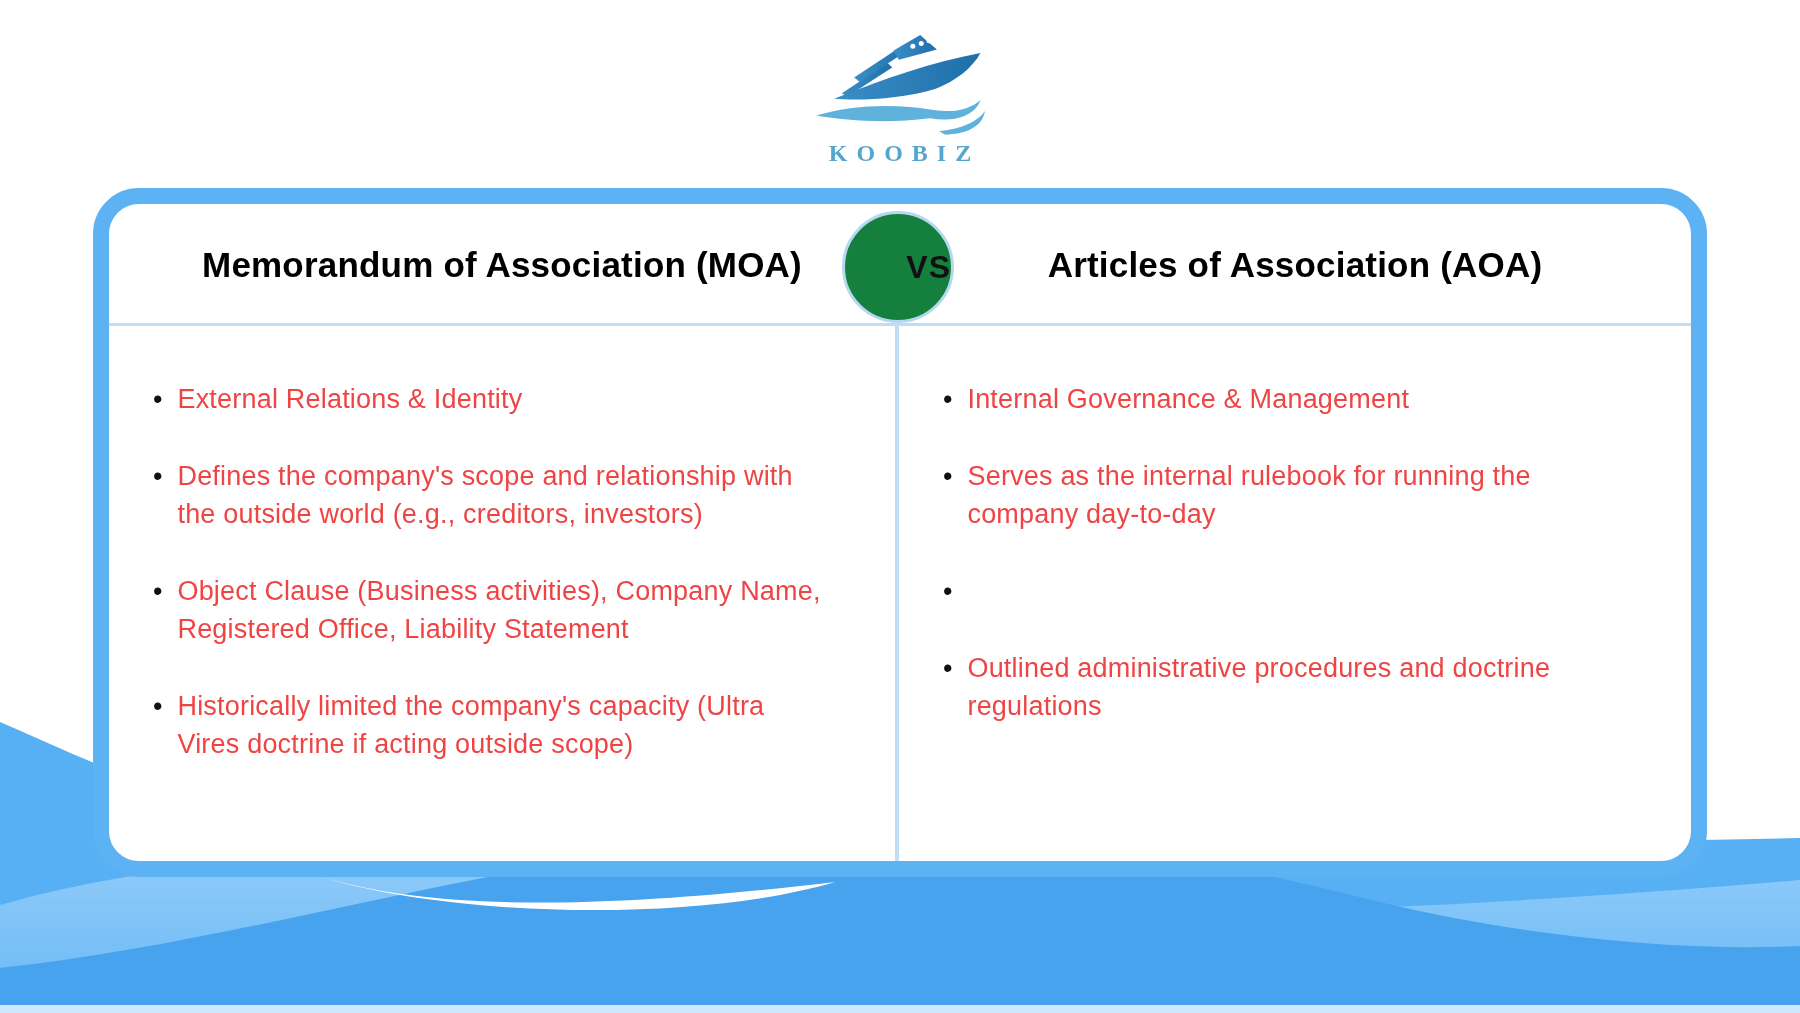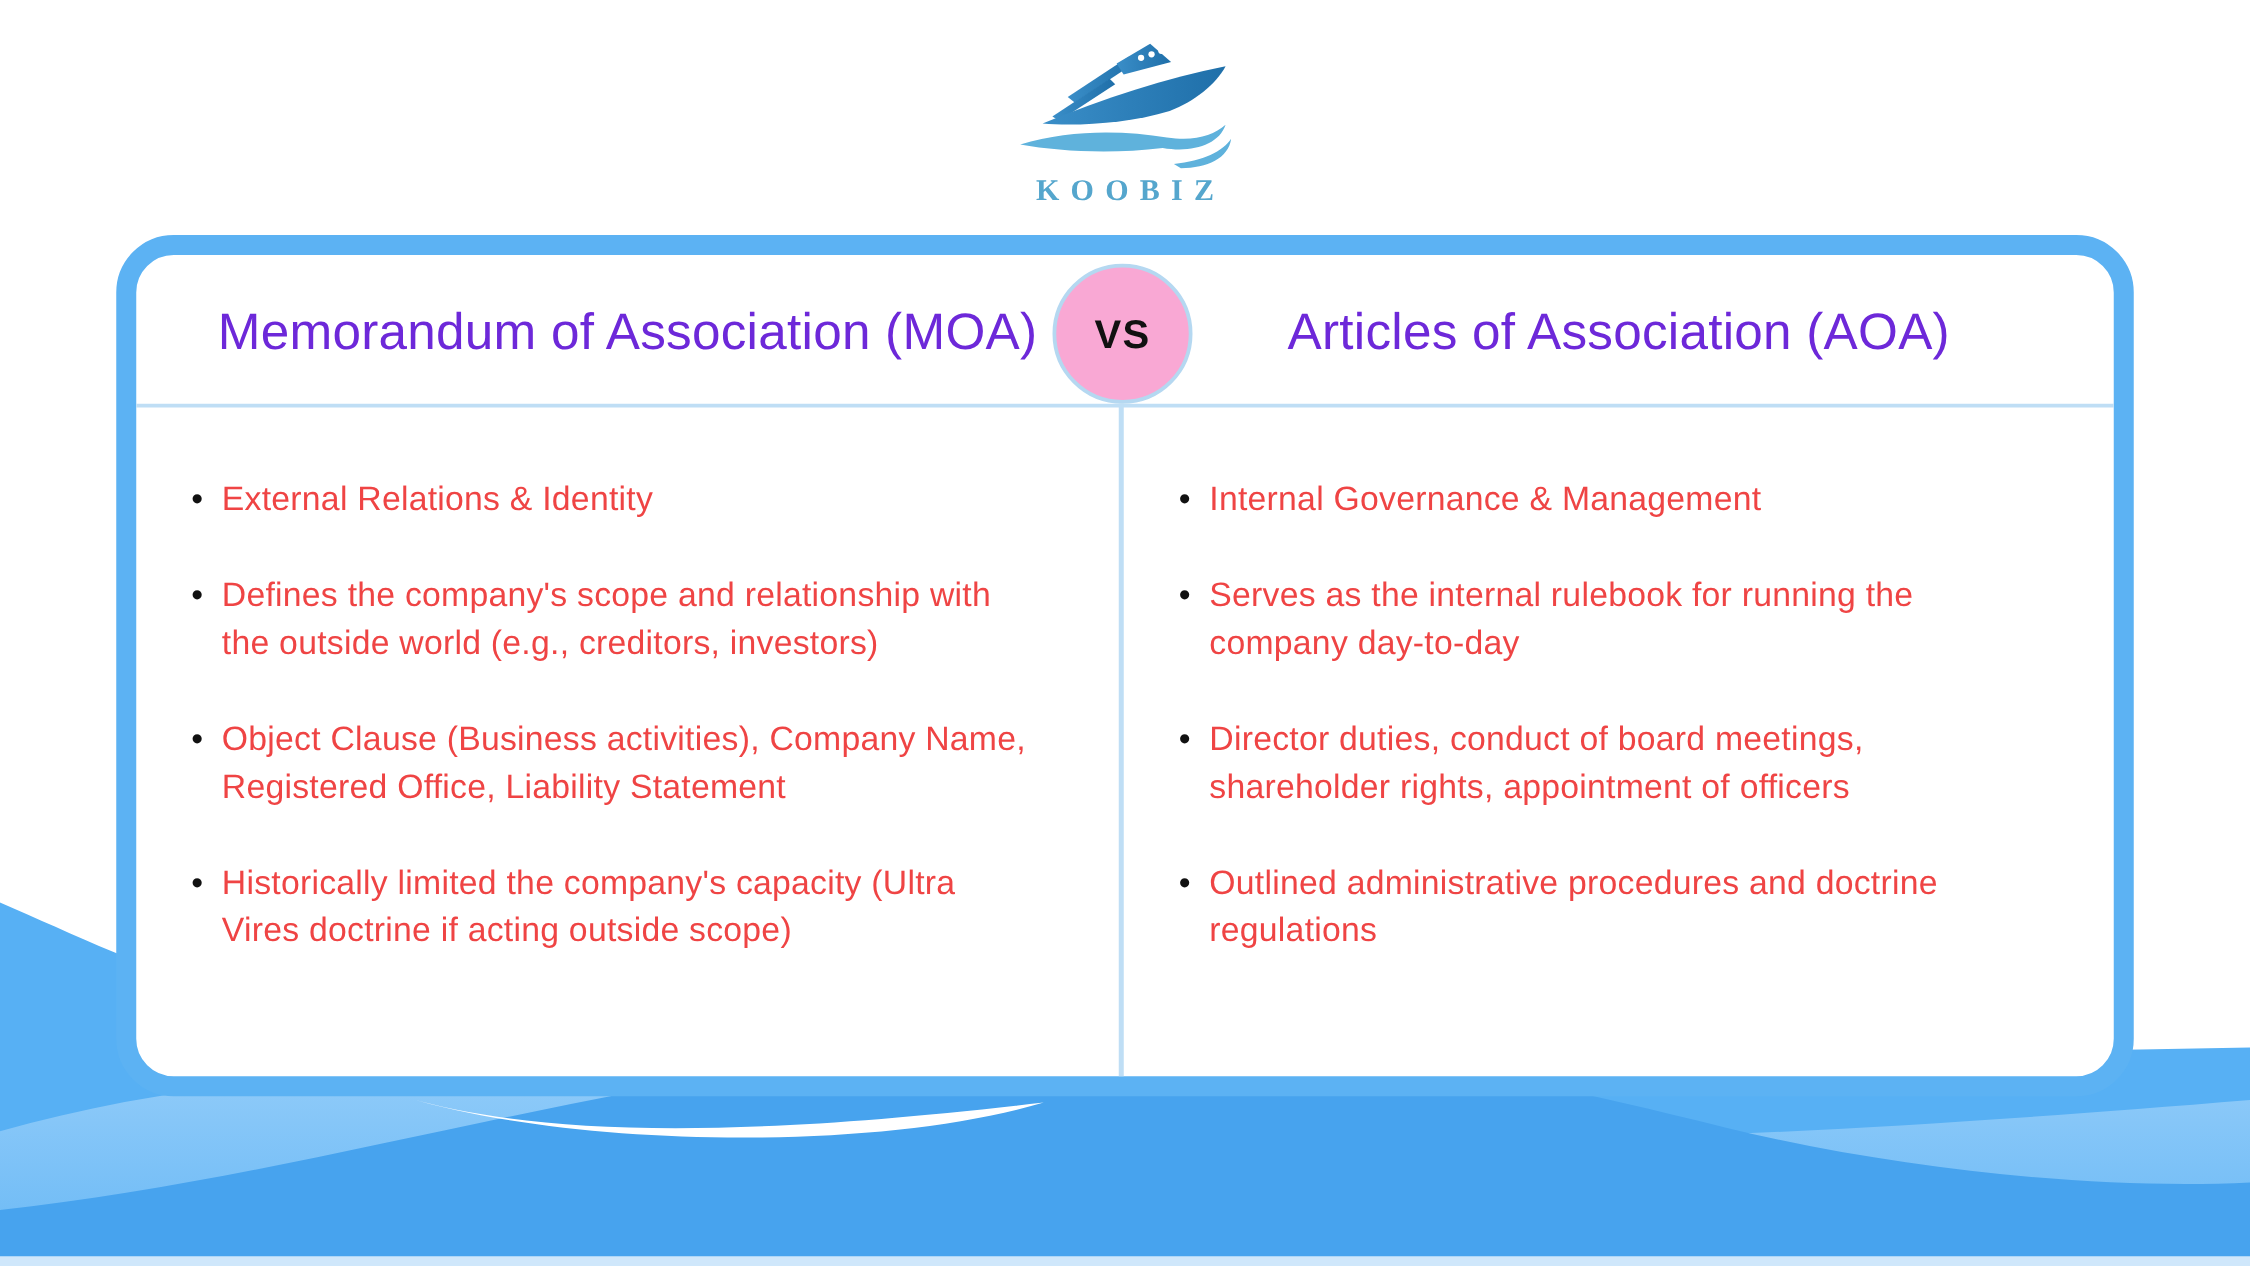--- a/index.html
+++ b/index.html
@@ -17,28 +17,28 @@
                 font-size:24px; letter-spacing:9px; color:#55a6cd; text-indent:9px; }
 
   
   .card { position:absolute; left:93px; top:188px; width:1614px; height:689px;
           background:#ffffff; border:16px solid #5cb2f3; border-radius:46px; z-index:2; }
 
   .header-cell { position:absolute; top:0; height:122px; display:flex;
                  align-items:center; justify-content:center; }
   .header-cell.left  { left:0;     width:786px; }
   .header-cell.right { left:790px; right:0; }
-  .col-title { font-size:41px; font-weight:normal; color:#6d28d9; letter-spacing:0.2px; }
+  .col-title { font-size:35px; font-weight:bold; color:#000000; letter-spacing:0.2px; }
 
   .h-divider { position:absolute; left:0; right:0; top:119px; height:3px; background:#bfdef5; }
   .v-divider { position:absolute; left:786px; top:119px; height:538px; width:4px; background:#bfdef5; }
 
   .vs-circle { position:absolute; left:733px; top:7px; width:112px; height:112px;
-               border-radius:50%; background:#f9a8d4; border:3px solid #b5d8f1;
-               display:flex; align-items:center; justify-content:center; z-index:3; }
+               border-radius:50%; background:#15803d; border:3px solid #b5d8f1;
+               display:flex; align-items:center; justify-content:flex-end; z-index:3; }
   .vs-label { font-size:32px; font-weight:bold; color:#111; letter-spacing:1px; }
 
   .col { position:absolute; top:122px; bottom:0; overflow:hidden; }
   .col.left  { left:0;     width:786px; }
   .col.right { left:790px; right:0; }
 
   ul.points { list-style:none; padding:54px 34px 0 44px; }
   ul.points li { display:flex; gap:15px; margin-bottom:39px; }
   .dot { flex:0 0 auto; font-size:27px; line-height:38px; color:#111; }
   .txt { font-size:27px; line-height:38px; color:#ef4444; white-space:pre-line; letter-spacing:0.2px; }
@@ -138,22 +138,20 @@
           <span class="dot">•</span>
           <span class="txt">Internal Governance &amp; Management</span>
         </li>
         <li>
           <span class="dot">•</span>
           <span class="txt">Serves as the internal rulebook for running the
 company day-to-day</span>
         </li>
         <li>
           <span class="dot">•</span>
-          <span class="txt">Director duties, conduct of board meetings,
-shareholder rights, appointment of officers</span>
         </li>
         <li>
           <span class="dot">•</span>
           <span class="txt">Outlined administrative procedures and doctrine
 regulations</span>
         </li>
       </ul>
     </div>
 
   </div>

